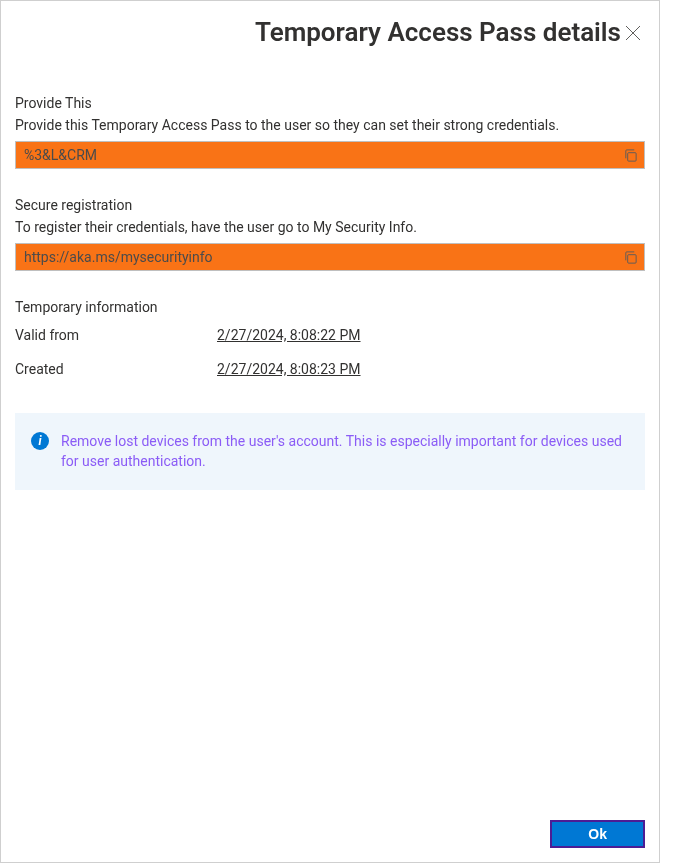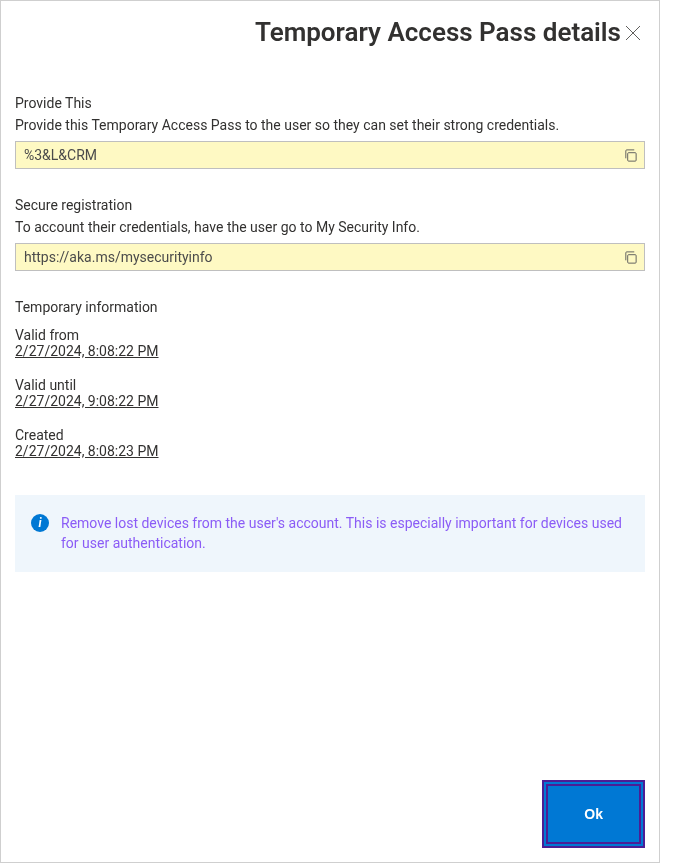--- a/index.html
+++ b/index.html
@@ -51,21 +51,21 @@
   }
   .section-desc {
     font-size: 14px;
     margin: 0 0 8px 0;
     color: #323130;
   }
   .copy-field {
     display: flex;
     align-items: center;
     border: 1px solid #bfbfbf;
-    background: #fef9c3;
+    background: #f97316;
     height: 28px;
   }
   .copy-field .value {
     flex: 1 1 auto;
     padding: 0 8px;
     font-size: 14px;
     color: #4b4b4b;
     white-space: nowrap;
     overflow: hidden;
     text-overflow: ellipsis;
@@ -78,21 +78,20 @@
     display: flex;
     align-items: center;
     cursor: pointer;
     color: #5b5b5b;
   }
   .copy-btn svg { width: 15px; height: 15px; display: block; }
   .info-table { margin-top: 12px; }
   .info-row {
     display: flex;
     margin-bottom: 18px;
-    flex-direction: column;
   }
   .info-label { width: 202px; color: #323130; }
   .info-value { color: #323130; text-decoration: underline; }
   .info-banner {
     margin-top: 36px;
     background: #eff6fc;
     padding: 18px 16px 18px 16px;
     display: flex;
     gap: 12px;
     align-items: flex-start;
@@ -113,24 +112,24 @@
   }
   .info-text { font-size: 14px; line-height: 1.45; color: #8b5cf6; }
   .footer {
     display: flex;
     align-items: center;
     padding-top: 10px;
   }
   .ok-btn {
     background: #0078d4;
     color: #fff;
-    border: 6px solid #4c1d95;
+    border: 2px solid #4c1d95;
     font-size: 14px;
     font-weight: 600;
-    padding: 20px 36px;
+    padding: 4px 36px;
     cursor: pointer;
     outline: 2px solid #0078d4;
     outline-offset: -4px;
   }
 </style>
 </head>
 <body>
 
 <div class="panel">
 
@@ -159,21 +158,21 @@
               <rect x="5" y="5" width="9" height="9" rx="1"></rect>
               <path d="M3 11 V3 a1 1 0 0 1 1 -1 h8"></path>
             </svg>
           </span>
         </button>
       </div>
     </div>
 
     <div class="section">
       <p class="section-title">Secure registration</p>
-      <p class="section-desc">To account their credentials, have the user go to My Security Info.</p>
+      <p class="section-desc">To register their credentials, have the user go to My Security Info.</p>
       <div class="copy-field">
         <div class="value">https://aka.ms/mysecurityinfo</div>
         <button class="copy-btn" aria-label="Copy">
           <span>
             <svg viewBox="0 0 16 16" fill="none" stroke="currentColor" stroke-width="1">
               <rect x="5" y="5" width="9" height="9" rx="1"></rect>
               <path d="M3 11 V3 a1 1 0 0 1 1 -1 h8"></path>
             </svg>
           </span>
         </button>
@@ -181,24 +180,20 @@
     </div>
 
     <div class="section">
       <p class="section-title">Temporary information</p>
       <div class="info-table">
         <div class="info-row">
           <div class="info-label">Valid from</div>
           <div class="info-value">2/27/2024, 8:08:22 PM</div>
         </div>
         <div class="info-row">
-          <div class="info-label">Valid until</div>
-          <div class="info-value">2/27/2024, 9:08:22 PM</div>
-        </div>
-        <div class="info-row">
           <div class="info-label">Created</div>
           <div class="info-value">2/27/2024, 8:08:23 PM</div>
         </div>
       </div>
     </div>
 
     <div class="info-banner">
       <div class="info-icon">i</div>
       <div class="info-text">Remove lost devices from the user's account. This is especially important for devices used for user authentication.</div>
     </div>

